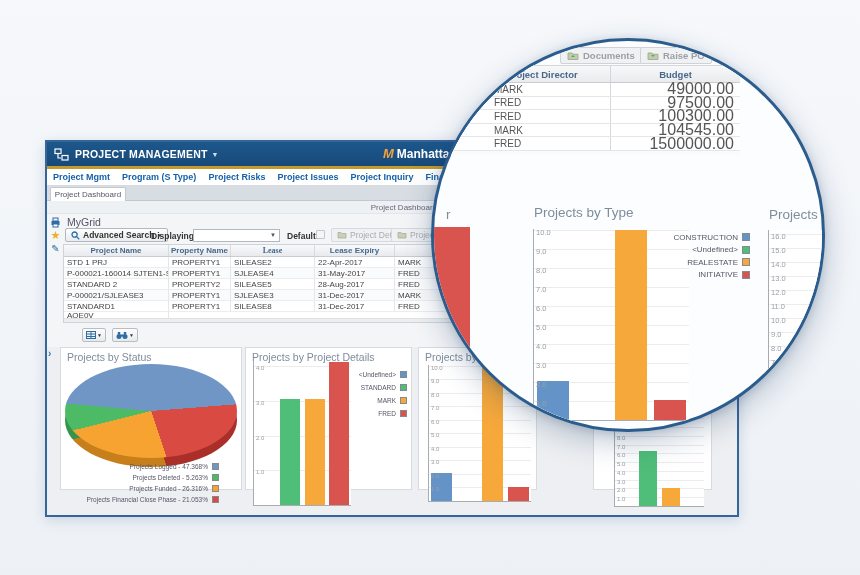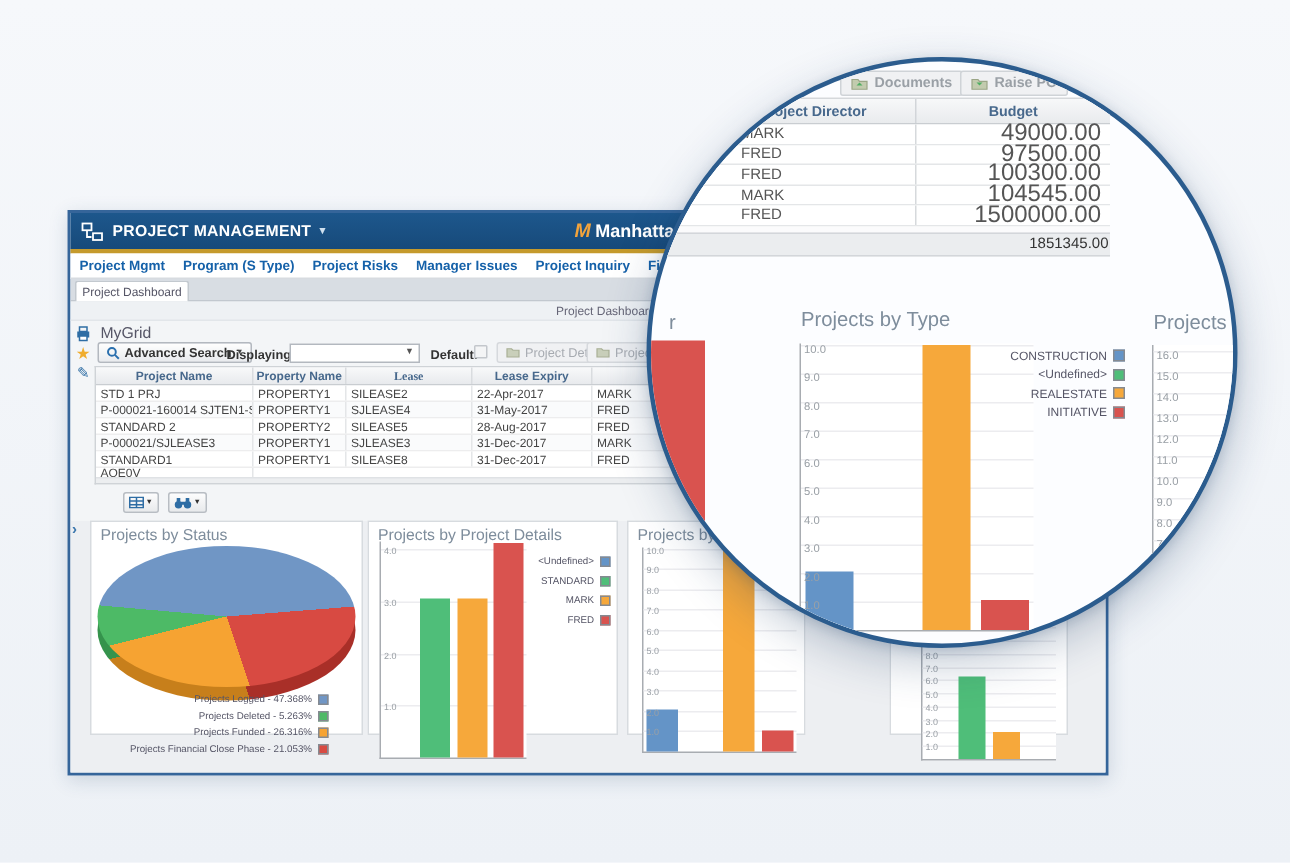--- a/index.html
+++ b/index.html
@@ -113,21 +113,21 @@
         <span class="brand-m">M</span>
         <span class="brand-name">Manhattan</span>
       </span>
     </div>
     <div class="goldline"></div>
 
     <div class="menubar">
         <div class="menu-item">Project Mgmt</div>
         <div class="menu-item">Program (S Type)</div>
         <div class="menu-item">Project Risks</div>
-        <div class="menu-item">Manager Issues</div>
+        <div class="menu-item">Project Issues</div>
         <div class="menu-item">Project Inquiry</div>
         <div class="menu-item">Financials<span class="caret">▾</span></div>
         <div class="menu-item">Budget<span class="caret">▾</span></div>
         <div class="menu-item">Purchase Order<span class="caret">▾</span></div>
         <div class="menu-item">Invoice<span class="caret">▾</span></div>
       </div>
 
     <div class="tabstrip">
       <div class="tab">Project Dashboard</div>
     </div>
@@ -418,21 +418,20 @@
         </div>
         <div class="mrow">
           <div class="c1">MARK</div>
           <div class="c2">104545.00</div>
         </div>
         <div class="mrow">
           <div class="c1">FRED</div>
           <div class="c2">1500000.00</div>
         </div>
         <div class="mblank"></div>
-        <div class="mtotal">1851345.00</div>
       </div>
 
     <span class="mag-title" style="left:12px;top:166px">r</span>
     <span class="mag-title" style="left:100px;top:164px">Projects by Type</span>
     <span class="mag-title" style="left:335px;top:166px">Projects by</span>
 
     <div class="red-fragment"></div>
 
     <div class="plot" style="left:99px;top:188px;width:156px;height:192px" data-bigticks="1">
         <div class="gridline" style="top: 171.995px;"></div>

